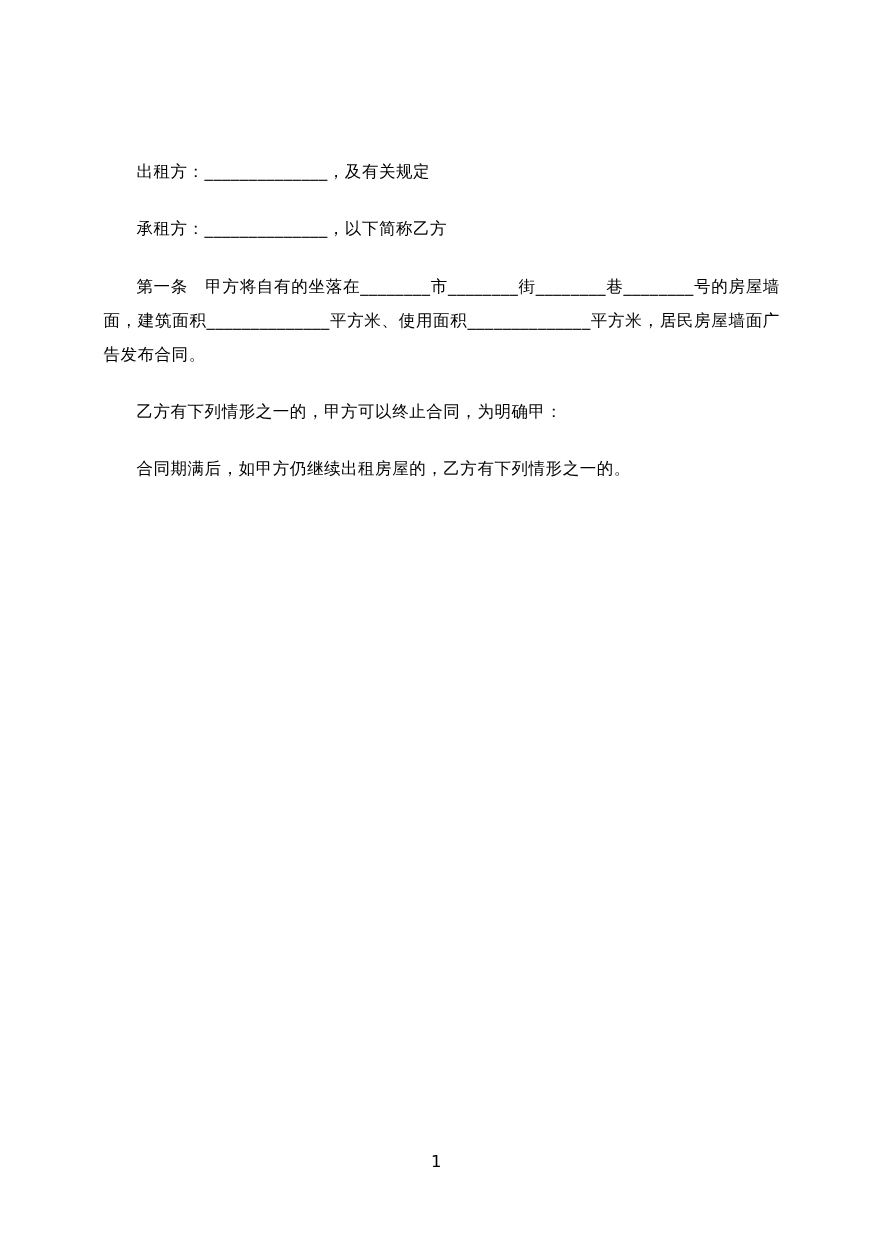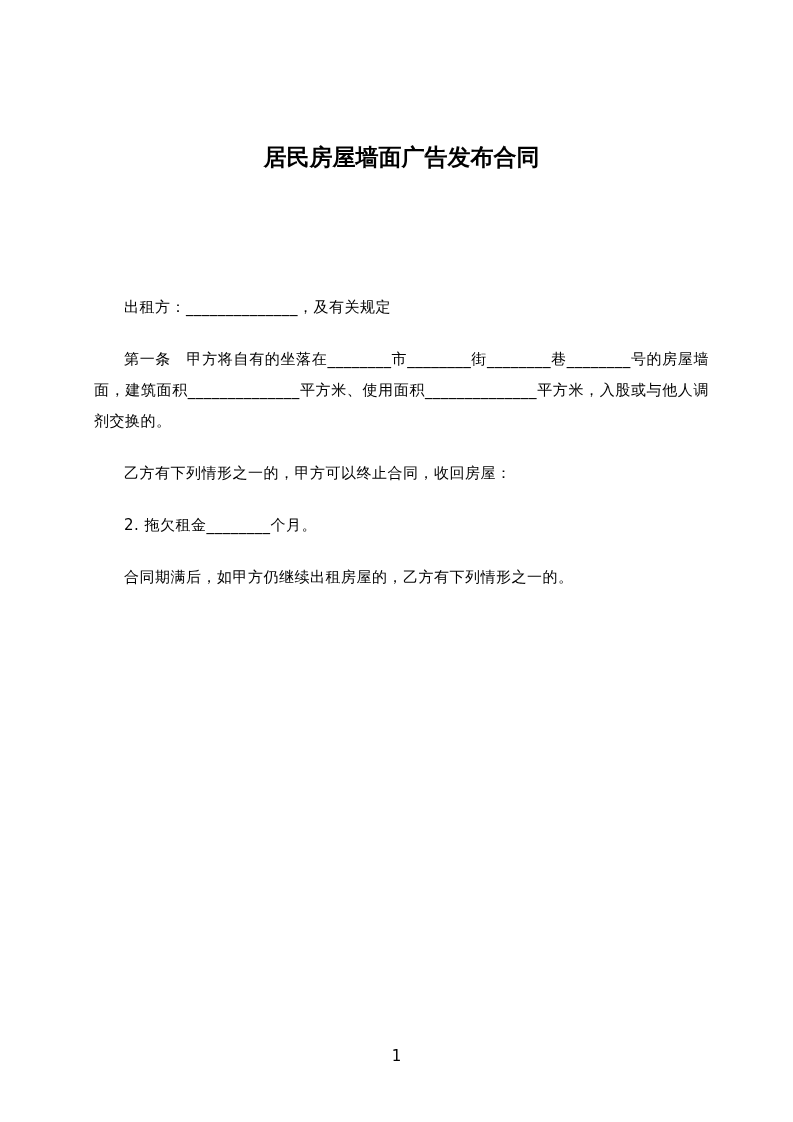--- a/index.html
+++ b/index.html
@@ -44,33 +44,32 @@
     text-align: center;
     font-size: 15px;
     line-height: 20px;
   }
 </style>
 </head>
 <body>
 
 <div class="page">
   <div class="content">
-    <h1 class="doc-title">居民房屋墙面广告发布合同</h1>
 
     <p class="para">出租方：______________，及有关规定</p>
 
+    <p class="para">承租方：______________，以下简称乙方</p>
 
 
-    <p class="para">第一条　甲方将自有的坐落在________市________街________巷________号的房屋墙面，建筑面积______________平方米、使用面积______________平方米，入股或与他人调剂交换的。</p>
+    <p class="para">第一条　甲方将自有的坐落在________市________街________巷________号的房屋墙面，建筑面积______________平方米、使用面积______________平方米，居民房屋墙面广告发布合同。</p>
 
 
-    <p class="para">乙方有下列情形之一的，甲方可以终止合同，收回房屋：</p>
+    <p class="para">乙方有下列情形之一的，甲方可以终止合同，为明确甲：</p>
 
 
-    <p class="para">2. 拖欠租金________个月。</p>
 
     <p class="para">合同期满后，如甲方仍继续出租房屋的，乙方有下列情形之一的。</p>
 
 
   </div>
 
   <div class="page-number">1</div>
 </div>
 
 </body></html>

